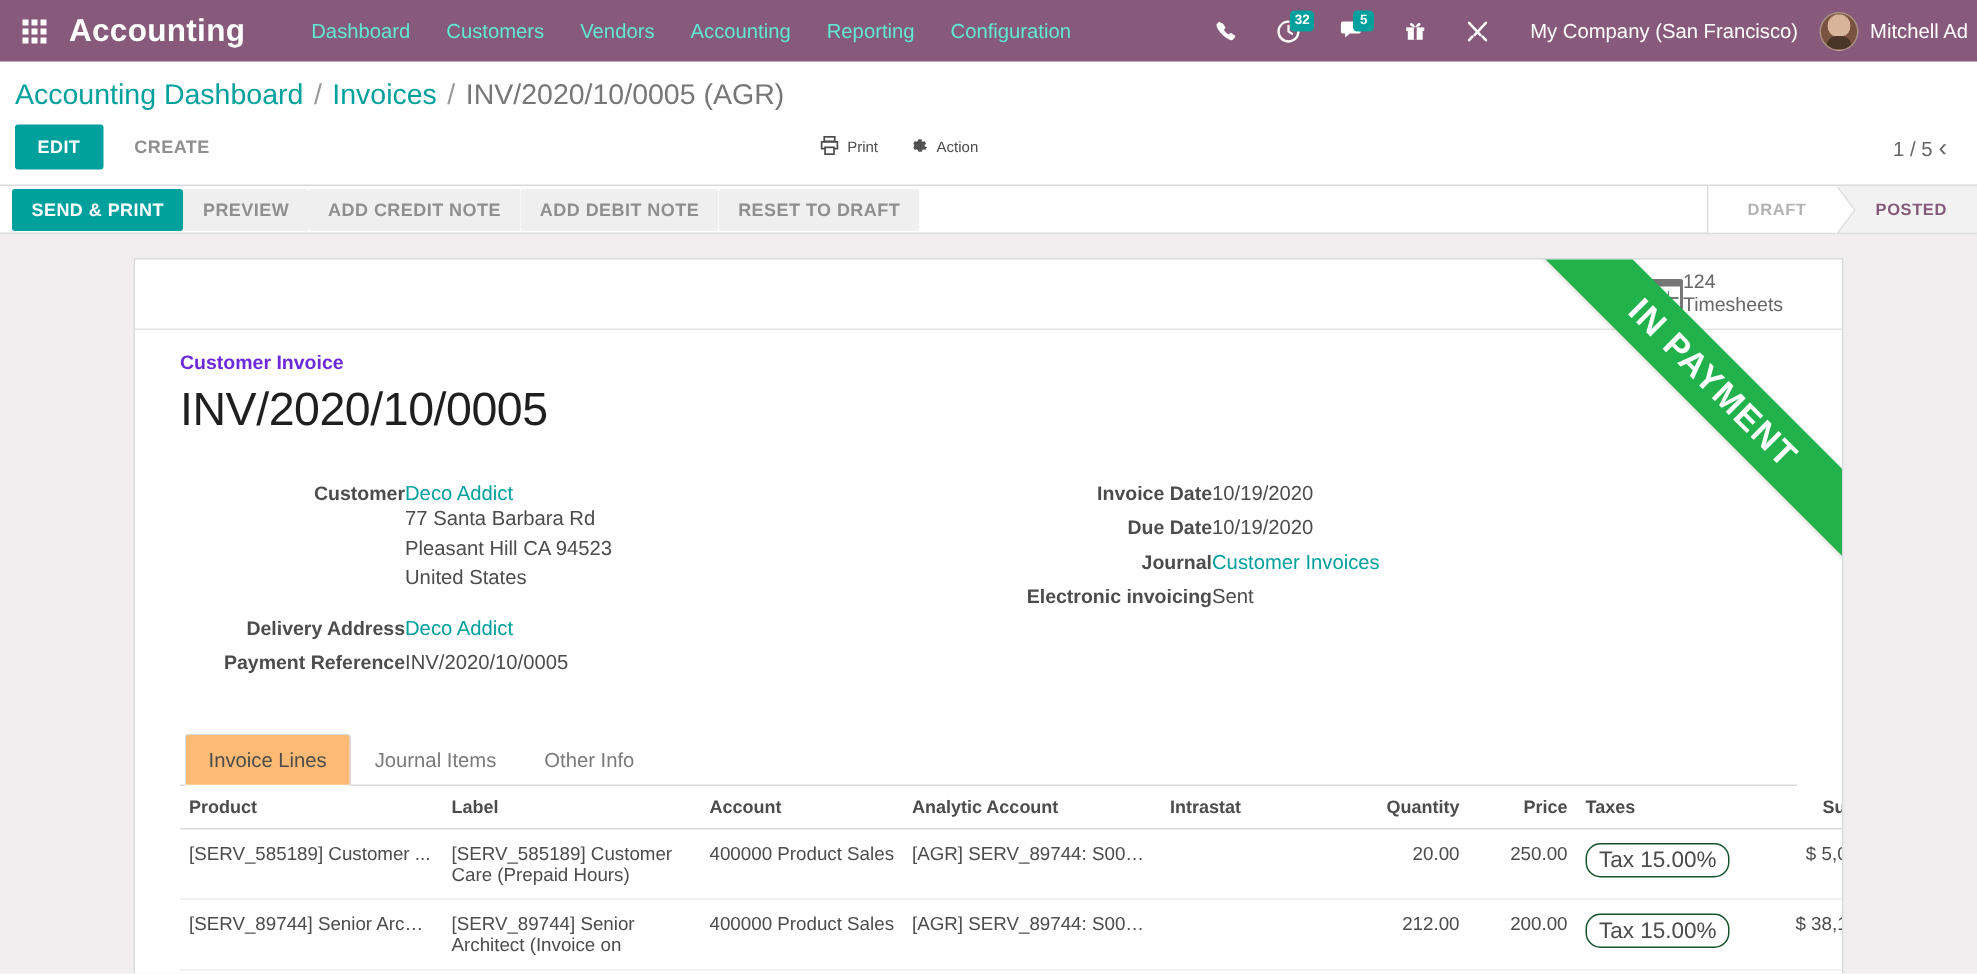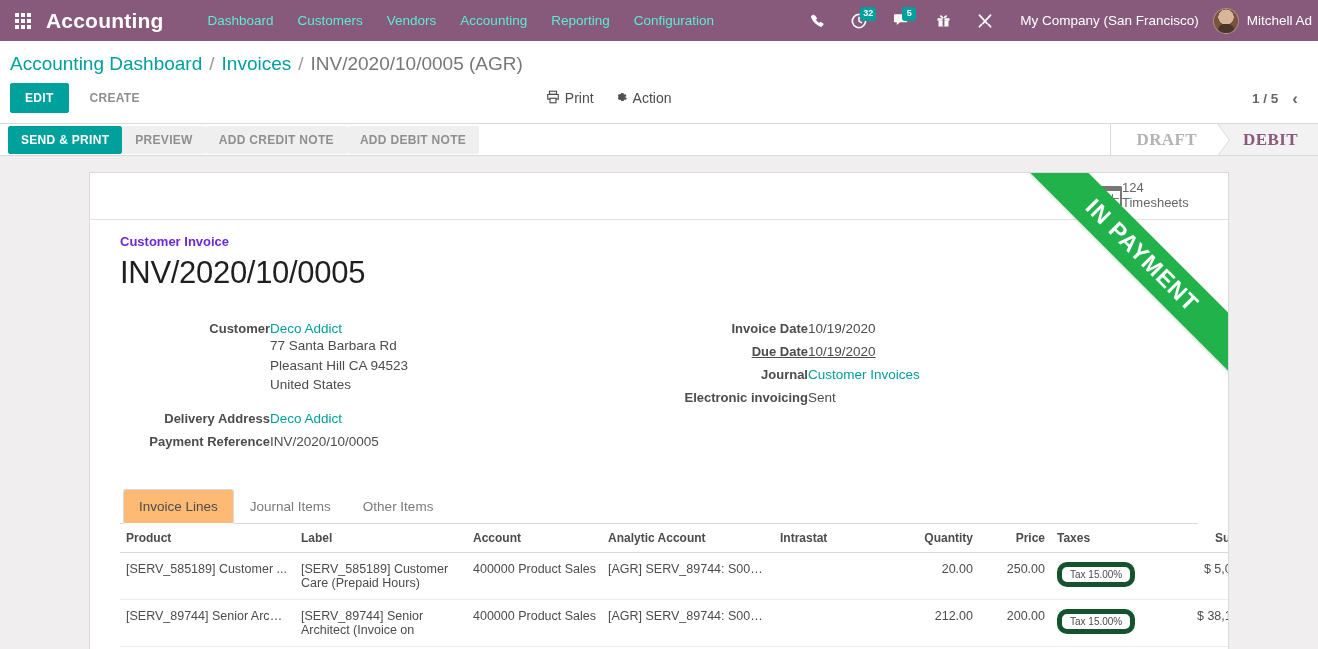--- a/index.html
+++ b/index.html
@@ -152,33 +152,32 @@
     cursor: pointer;
   }
   #cp-mid {
     display: flex;
     align-items: center;
     gap: 20px;
     margin-left: 393px;
   }
   .cp-action {
     display: flex; align-items: center; gap: 5px;
-    font-size: 14px;
+    font-size: 10px;
     color: #4c4c4c;
     cursor: pointer;
   }
   #pager {
     margin-left: auto;
     display: flex;
-    align-items: center;
-    gap: 14px;
+    align-items: flex-end;
+    gap: 4px;
     font-size: 13.5px;
     color: #666;
     padding-right: 8px;
-    font-weight: bold;
   }
   #pager-value { white-space: nowrap; }
   .pager-arrow { cursor: pointer; color: #666; font-size: 17px; line-height: 1; }
 
   
   #statusbar-row {
     display: flex;
     align-items: stretch;
     background: #ffffff;
     border-bottom: 1px solid #d8dadd;
@@ -210,28 +209,27 @@
     margin-left: auto;
     display: flex;
     align-items: stretch;
     border-left: 1px solid #d8dadd;
   }
   .st-step {
     position: relative;
     display: flex;
     align-items: center;
     padding: 0 20px 0 26px;
-    font-size: 17px;
+    font-size: 11px;
     font-weight: bold;
     letter-spacing: .4px;
     color: #b3b3b3;
     background: #ffffff;
     white-space: nowrap;
     cursor: pointer;
-    font-family: Liberation Serif, serif;
   }
   .st-step::after {
     content: "";
     position: absolute;
     right: -12px; top: 0;
     width: 0; height: 0;
     border-top: 16px solid transparent;
     border-bottom: 16px solid transparent;
     border-left: 12px solid #ffffff;
     z-index: 3;
@@ -395,24 +393,24 @@
     color: #4c4c4c;
     padding: 9px 6px;
     border-bottom: 1px solid #ededed;
     vertical-align: top;
     overflow: hidden;
   }
   .num { text-align: right !important; }
   .ellip { white-space: nowrap; overflow: hidden; text-overflow: ellipsis; }
   .tax-pill {
     display: inline-block;
-    border: 5px solid #14532d;
+    border: 1px solid #14532d;
     border-radius: 10px;
     padding: 2px 8px;
-    font-size: 10px;
+    font-size: 15px;
     color: #4c4c4c;
     white-space: nowrap;
   }
 </style>
 </head>
 <body>
 
 <div id="topbar">
   <div id="apps-menu-icon">
     <span class="grid-glyph">
@@ -519,24 +517,25 @@
     </div>
   </div>
 </div>
 
 <div id="statusbar-row">
   <div id="action-buttons">
     <button class="abtn primary">SEND &amp; PRINT</button>
     <button class="abtn">PREVIEW</button>
     <button class="abtn">ADD CREDIT NOTE</button>
     <button class="abtn">ADD DEBIT NOTE</button>
+    <button class="abtn">RESET TO DRAFT</button>
   </div>
   <div id="statusbar">
     <div class="st-step">DRAFT</div>
-    <div class="st-step active">DEBIT</div>
+    <div class="st-step active">POSTED</div>
   </div>
 </div>
 
 <div id="sheet-wrap">
   <div id="sheet">
 
     <div id="ribbon">
       <div id="ribbon-band">IN PAYMENT</div>
     </div>
 
@@ -574,39 +573,39 @@
             <span class="flabel">Payment Reference</span>
             <span class="fvalue">INV/2020/10/0005</span>
           </div>
         </div>
 
         <div class="fcol right">
           <div class="frow">
             <span class="flabel">Invoice Date</span>
             <span class="fvalue">10/19/2020</span>
           </div>
-          <div class="frow" style="margin-top:8px;text-decoration:underline;">
+          <div class="frow" style="margin-top:8px;">
             <span class="flabel">Due Date</span>
             <span class="fvalue">10/19/2020</span>
           </div>
           <div class="frow" style="margin-top:8px;">
             <span class="flabel">Journal</span>
             <span class="fvalue link">Customer Invoices</span>
           </div>
           <div class="frow" style="margin-top:8px;">
             <span class="flabel">Electronic invoicing</span>
             <span class="fvalue">Sent</span>
           </div>
         </div>
       </div>
 
       <div id="tabs">
         <div class="tab active">Invoice Lines</div>
         <div class="tab">Journal Items</div>
-        <div class="tab">Other Items</div>
+        <div class="tab">Other Info</div>
       </div>
 
       <table id="lines-table">
         <colgroup>
           <col style="width:175px">
             <col style="width:172px">
             <col style="width:135px">
           <col style="width:172px">
             <col style="width:110px">
             <col style="width:95px">

